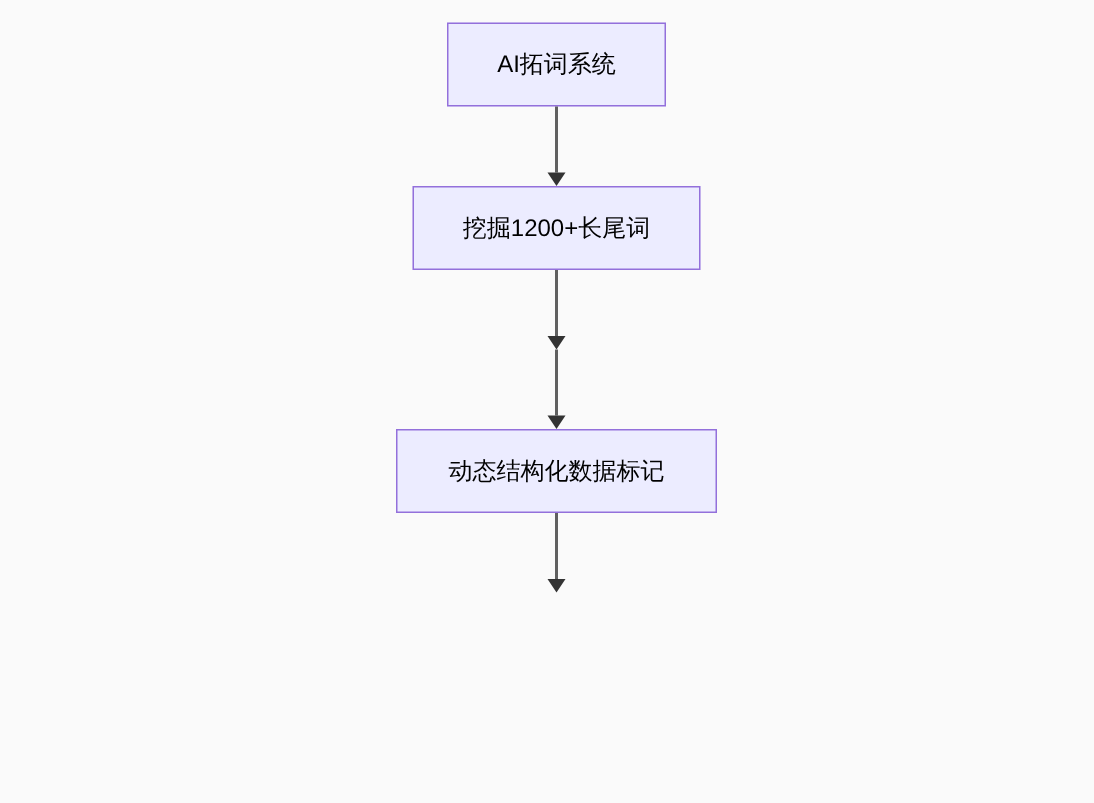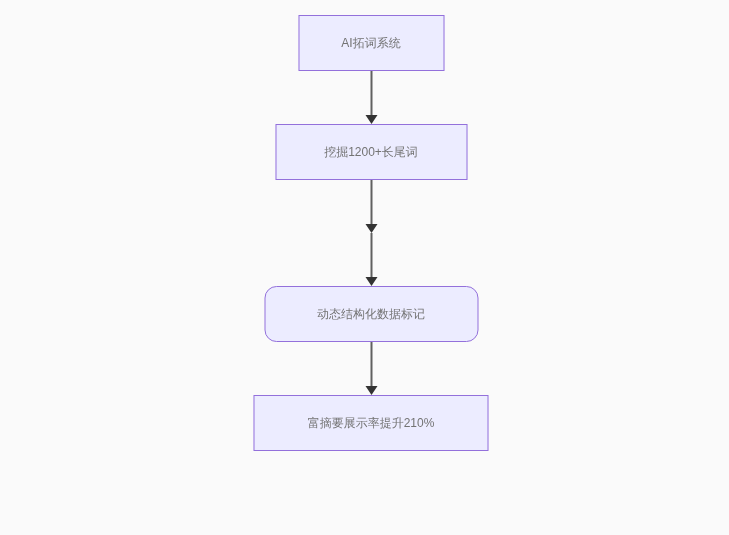--- a/index.html
+++ b/index.html
@@ -35,25 +35,25 @@
     background: #ECECFF;
     border: 1.5px solid #9370DB;
     display: flex;
     align-items: center;
     justify-content: center;
     flex: 0 0 auto;
   }
   .node-0 { width: 146px; }
   .node-1 { width: 192px; justify-content: center; }
   .node-2 { width: 221px; }
-  .node-3 { width: 214px; border-radius: 12px; }
+  .node-3 { width: 214px; }
   .node-4 { width: 235px; }
   .node-label {
-    font-size: 12px;
-    color: #737373;
+    font-size: 16px;
+    color: #000000;
     white-space: nowrap;
     text-align: center;
   }
   .arrow {
     height: 53px;
     width: 14px;
     display: flex;
     flex-direction: column;
     align-items: center;
     flex: 0 0 auto;
@@ -104,18 +104,15 @@
 
     <div class="node node-3">
       <span class="node-label">动态结构化数据标记</span>
     </div>
 
     <div class="arrow">
       <div class="arrow-line"></div>
       <div class="arrow-head"></div>
     </div>
 
-    <div class="node node-4">
-      <span class="node-label">富摘要展示率提升210%</span>
-    </div>
 
   </div>
 </div>
 
 </body></html>

